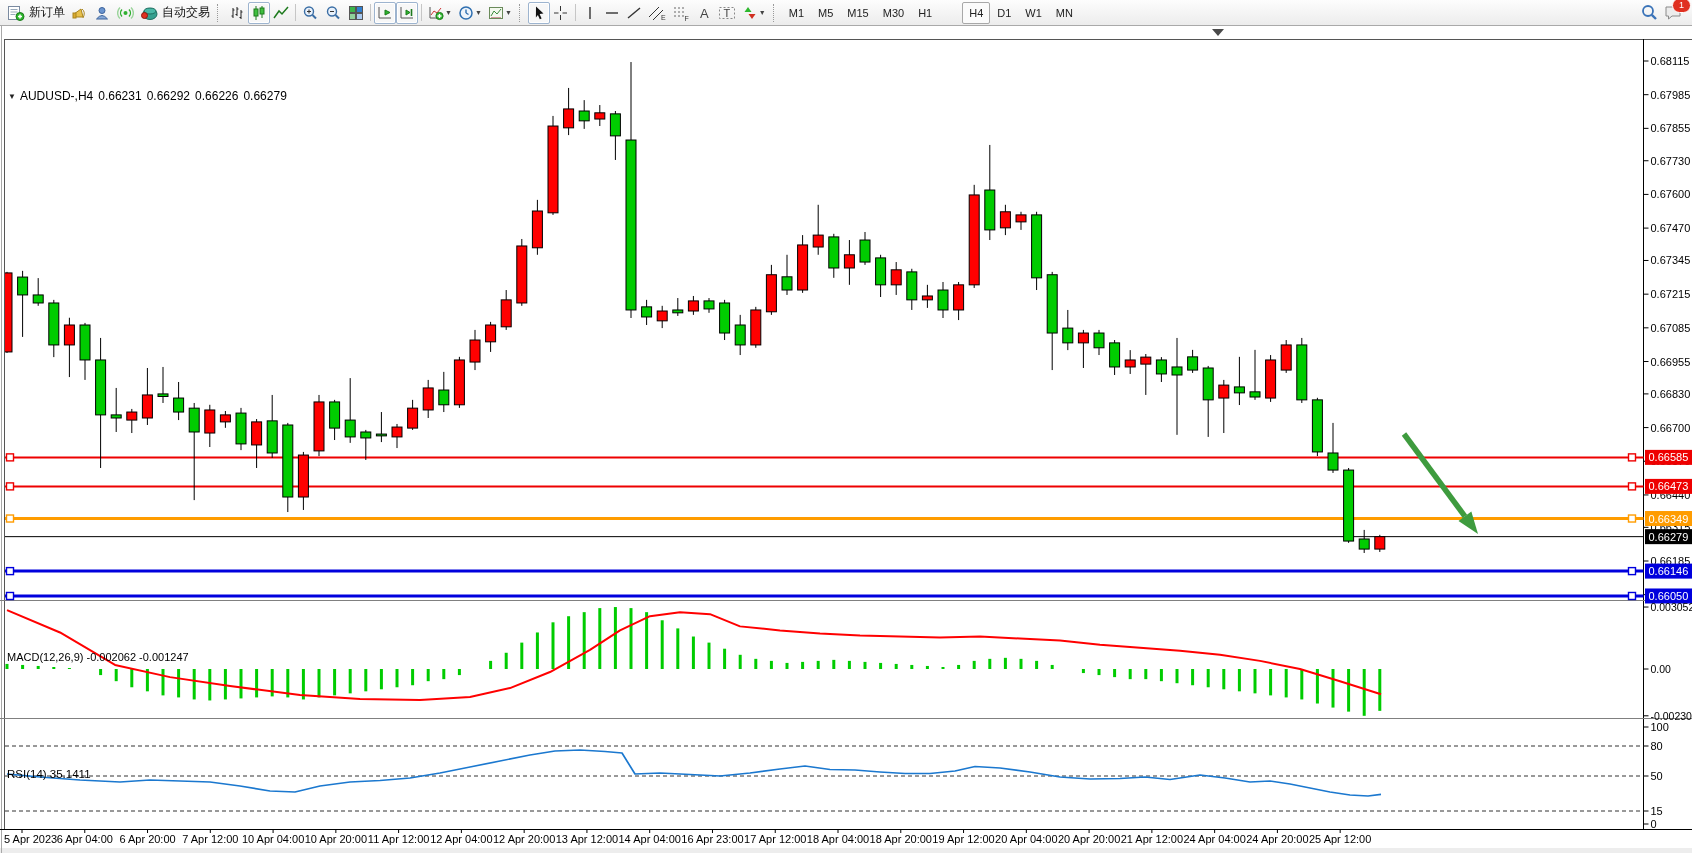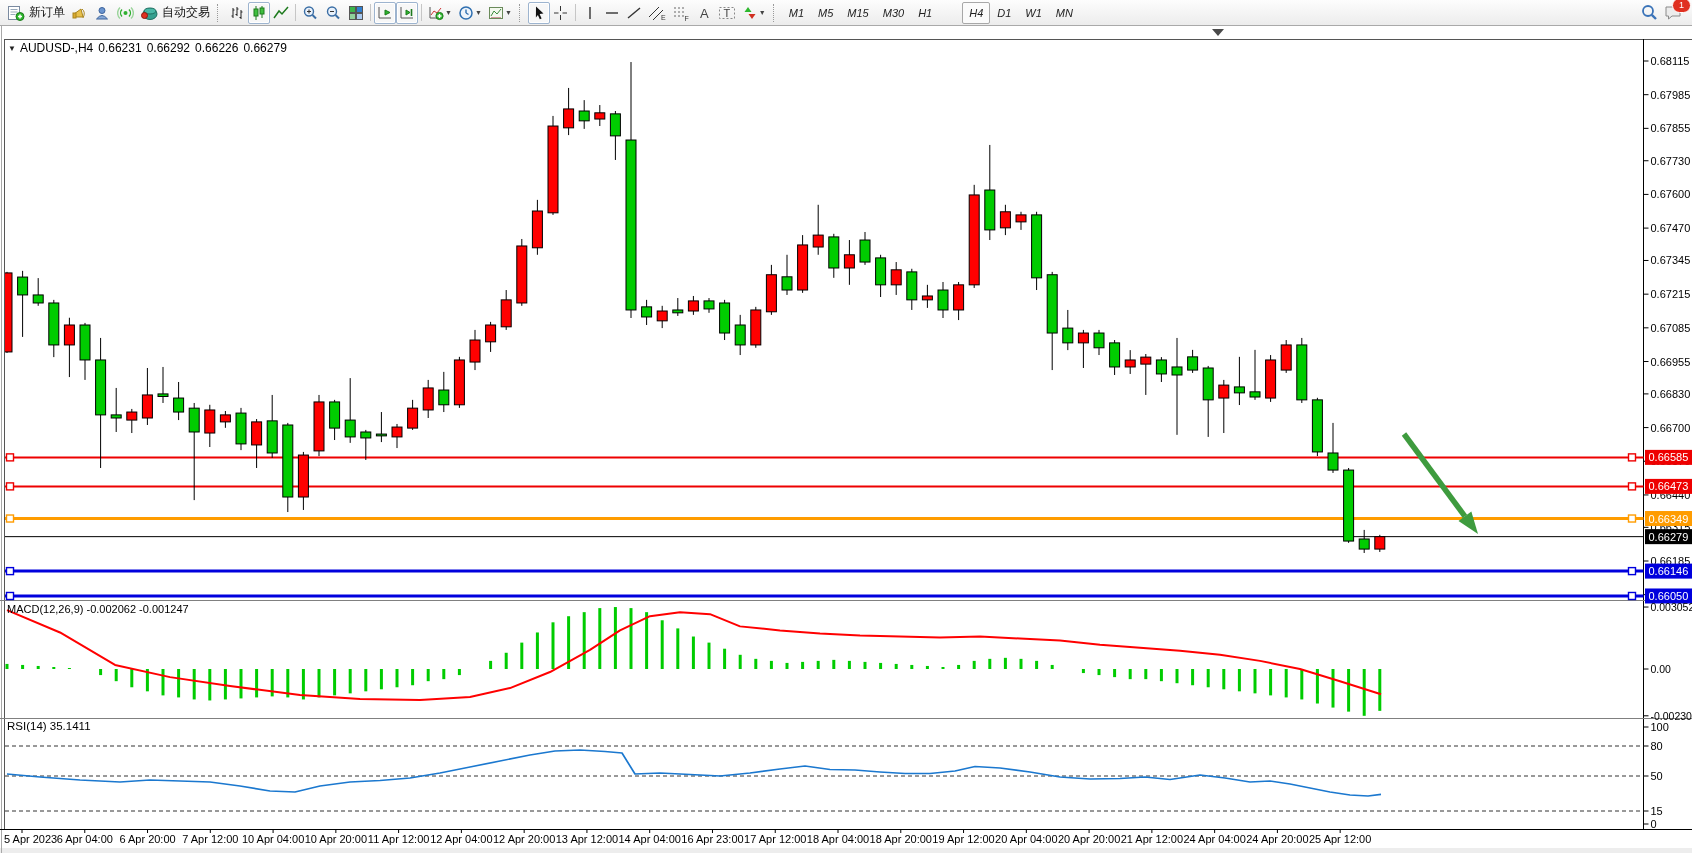--- a/index.html
+++ b/index.html
@@ -10,29 +10,29 @@
     background:linear-gradient(#fdfdfd,#ececec);border-bottom:1px solid #a9a9a9;
     display:flex;align-items:center;padding-left:4px;box-sizing:border-box;}
   .tbtn{height:22px;min-width:22px;display:flex;align-items:center;justify-content:center;
     border:1px solid transparent;border-radius:2px;padding:0 2px;box-sizing:border-box;}
   .tbtn.pressed{background:#f7f7f7;border-color:#9db4cf;box-shadow:0 0 0 1px #fff inset;}
   .tbtn-label{font-size:12px;color:#111;margin-left:3px;white-space:nowrap;}
   .sep{width:1px;height:17px;background:#c6c6c6;margin:0 3px;flex:none;}
   .grip{width:3px;height:18px;border-left:1px dotted #9a9a9a;margin:0 5px 0 4px;flex:none;}
   .dd{font-size:7px;color:#444;margin-left:1px;}
   .tfbtn{height:20px;padding:0 6px;font-size:11px;color:#222;display:flex;align-items:center;
-    border:1px solid transparent;border-radius:2px;cursor:default;font-style:italic;}
+    border:1px solid transparent;border-radius:2px;cursor:default;}
   .tfbtn.pressed{background:#fbfbfb;border-color:#a8a8a8;margin-left:23px;}
   #toolbar-right{margin-left:auto;display:flex;align-items:center;margin-right:6px;position:relative;}
   #msg-badge{position:absolute;right:-6px;top:-5px;background:#e03020;color:#fff;border-radius:8px;
     min-width:13px;height:13px;font-size:9px;display:flex;align-items:center;justify-content:center;
     border:1px solid #fff;padding:0 2px;}
   
   #chart-svg{position:absolute;left:0;top:26px;}
-  .ovl{position:absolute;font-size:12px;color:#000;white-space:nowrap;}
+  .ovl{position:absolute;font-size:12px;color:#000;white-space:nowrap;margin-top:48px;}
   #chart-title{left:8px;top:41px;}
   #chart-title .tri{font-size:8px;vertical-align:1px;margin-right:4px;color:#222;}
   #chart-title span{margin-right:5px;}
   #macd-label{left:7px;top:603px;font-size:11px;}
   #rsi-label{left:7px;top:720px;font-size:11.5px;}
   text{font-family:"Liberation Sans",sans-serif;}
 </style>
 </head>
 <body>
 

